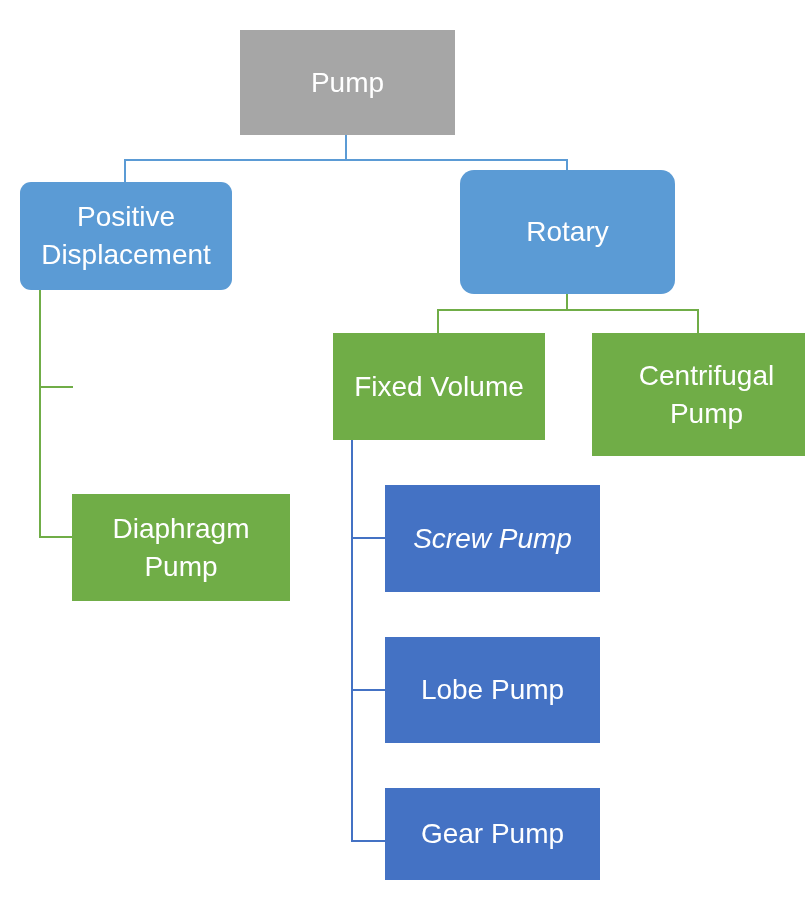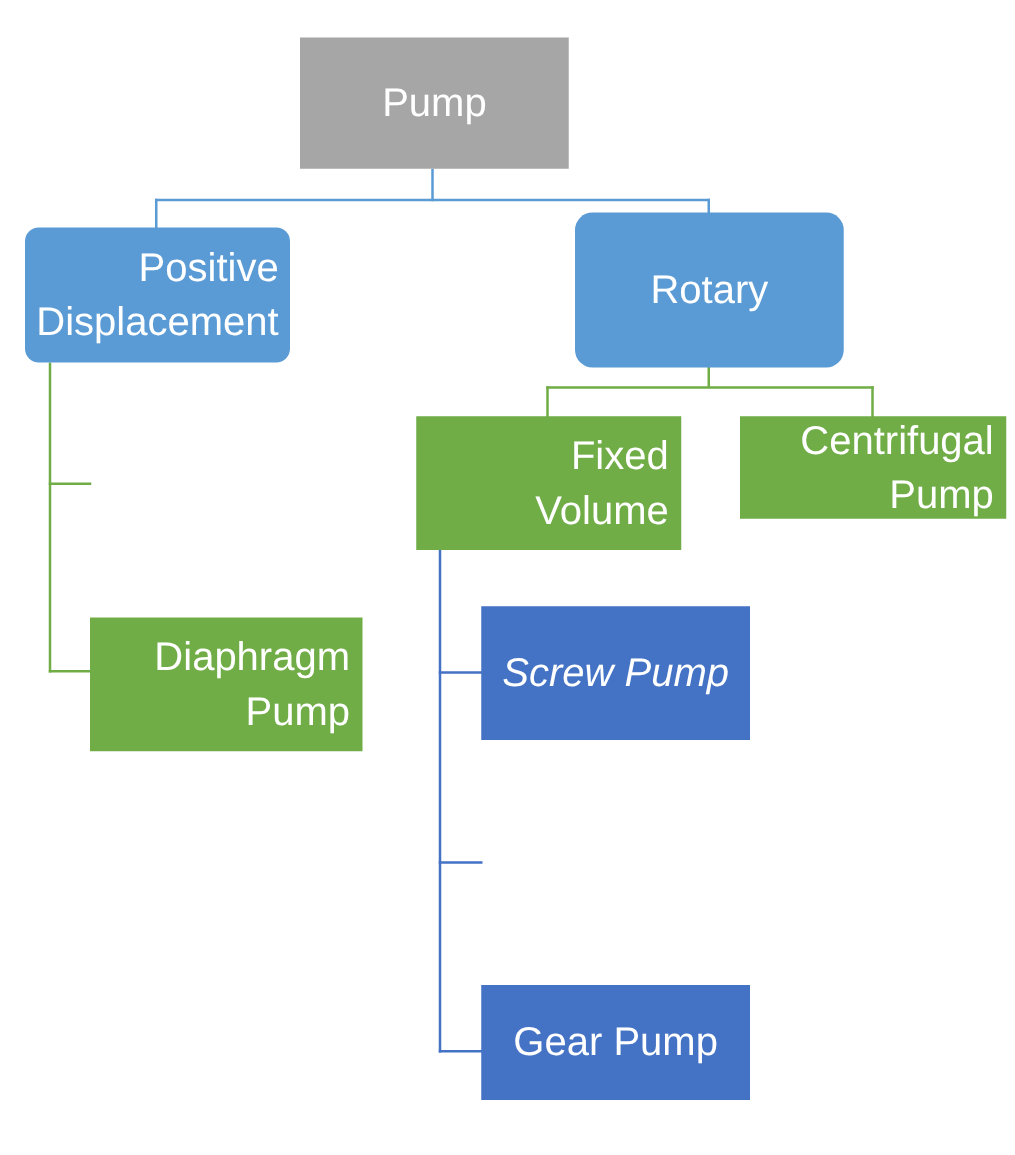--- a/index.html
+++ b/index.html
@@ -13,23 +13,23 @@
     width: 812px;
     height: 924px;
     background: var(--background, #ffffff);
     overflow: hidden;
   }
   .node {
     position: absolute;
     display: flex;
     align-items: center;
     justify-content: center;
-    text-align: right;
+    text-align: center;
     color: var(--text, #ffffff);
-    font-size: 32px;
+    font-size: 28px;
     line-height: 1.35;
     padding: 4px 10px;
     box-sizing: border-box;
     user-select: none;
   }
   .node.root   { background: var(--root, #a6a6a6); }
   .node.level2 { background: var(--level2, #5b9bd5); }
   .node.green  { background: var(--green, #70ad47); }
   .node.blue   { background: var(--blue, #4472c4); }
 
@@ -37,21 +37,21 @@
   .line.c-blue  { background: var(--connector-blue, #5b9bd5); }
   .line.c-green { background: var(--connector-green, #70ad47); }
   .line.c-dark  { background: var(--connector-darkblue, #4472c4); }
 
   
   #n-pump        { left: 240px; top: 30px;  width: 215px; height: 105px; }
   #n-posdisp     { left: 20px;  top: 182px; width: 212px; height: 108px; border-radius: 11px; }
   #n-rotary      { left: 460px; top: 170px; width: 215px; height: 124px; border-radius: 14px; }
   #n-piston      { left: 72px;  top: 333px; width: 218px; height: 107px; }
   #n-fixedvol    { left: 333px; top: 333px; width: 212px; height: 107px; }
-  #n-centrifugal { left: 592px; top: 333px; width: 213px; height: 82px; padding-left: 26px; }
+  #n-centrifugal { left: 592px; top: 333px; width: 213px; height: 123px; padding-left: 26px; }
   #n-diaphragm   { left: 72px;  top: 494px; width: 218px; height: 107px; }
   #n-screw       { left: 385px; top: 485px; width: 215px; height: 107px; font-style: italic; }
   #n-lobe        { left: 385px; top: 637px; width: 215px; height: 106px; }
   #n-gear        { left: 385px; top: 788px; width: 215px; height: 92px; }
 
   
   
   #l-pump-down   { left: 345px; top: 135px; width: 2px;   height: 26px; }
   #l-top-h       { left: 124px; top: 159px; width: 444px; height: 2px;  }
   #l-posdisp-up  { left: 124px; top: 159px; width: 2px;   height: 24px; }
@@ -98,15 +98,16 @@
   <div class="line c-dark" id="l-fv-lobe"></div>
   <div class="line c-dark" id="l-fv-gear"></div>
 
   <div class="node root" id="n-pump">Pump</div>
   <div class="node level2" id="n-posdisp">Positive Displacement</div>
   <div class="node level2" id="n-rotary">Rotary</div>
   <div class="node green" id="n-fixedvol">Fixed Volume</div>
   <div class="node green" id="n-centrifugal">Centrifugal Pump</div>
   <div class="node green" id="n-diaphragm">Diaphragm Pump</div>
   <div class="node blue" id="n-screw">Screw Pump</div>
+  <div class="node blue" id="n-lobe">Lobe Pump</div>
   <div class="node blue" id="n-gear">Gear Pump</div>
 
 </div>
 
 </body></html>

